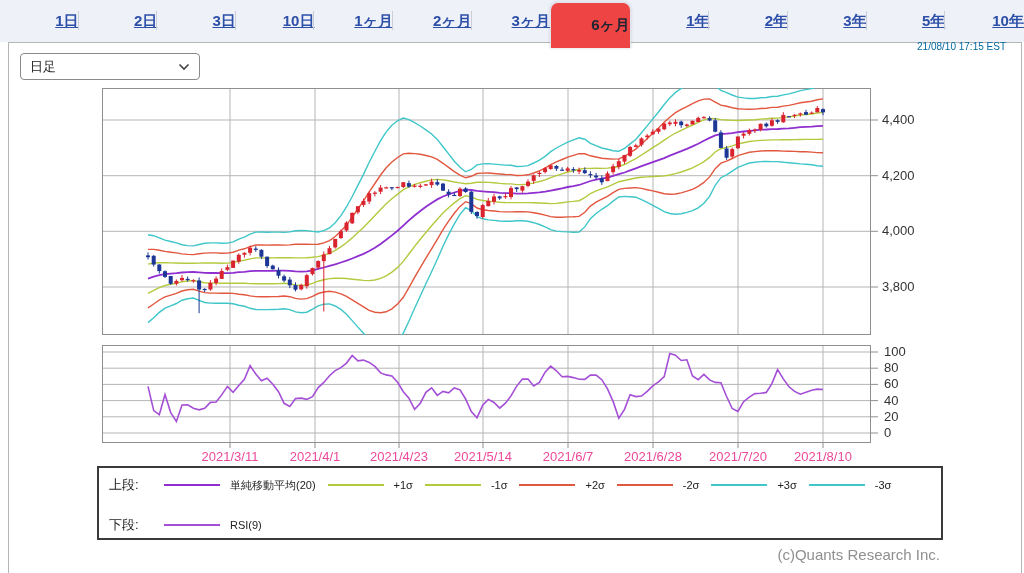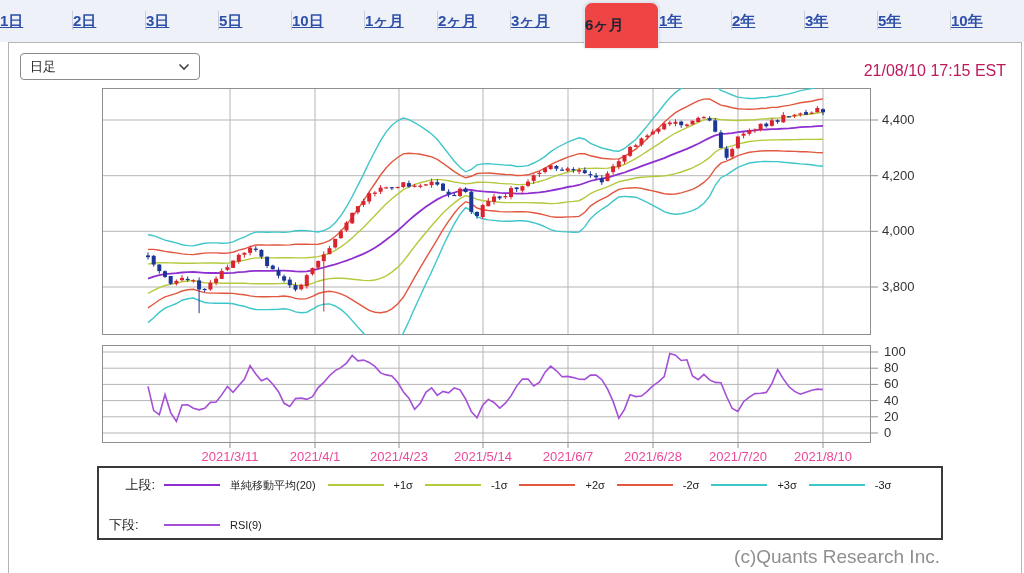--- a/index.html
+++ b/index.html
@@ -2,74 +2,71 @@
 <html><head>
 <meta charset="utf-8">
 <style>
   html,body{margin:0;padding:0;background:#fff;width:1024px;height:573px;overflow:hidden;
     font-family:"Liberation Sans","DejaVu Sans",sans-serif;}
   #page{position:relative;width:1024px;height:573px;background:#fff;}
 
   
   .tab-bar{position:absolute;left:0;top:0;width:1024px;height:42px;background:#eef1f8;
     display:flex;z-index:2;}
-  .tab{position:relative;flex:1 1 0;display:flex;align-items:center;justify-content:flex-start;
+  .tab{position:relative;flex:1 1 0;display:flex;align-items:center;justify-content:flex-end;
     font-size:15px;font-weight:600;cursor:pointer;}
   .tab .t-link{color:#2d4fa8;text-decoration:underline;}
   .tab.has-sep::after{content:"";position:absolute;right:0;top:11px;width:1px;height:19px;background:#c9ced9;}
   .tab.active{background:#ef4444;border:1px solid #e2e5ec;border-bottom:none;
     border-radius:8px 8px 0 0;margin-top:2px;height:45px;z-index:4;
     box-shadow:0 0 3px rgba(90,100,120,.25);}
   .tab.active .t-link{color:#1a2433;text-decoration:none;font-weight:bold;}
 
   
   .content{position:absolute;left:8px;top:42px;right:2px;bottom:0;background:#fff;
     border:1px solid #b5b5b5;border-bottom:none;z-index:1;}
 
   
   .sel{position:absolute;left:20px;top:53px;width:180px;height:27px;background:#fff;
     border:1px solid #8a8a8a;border-radius:4px;display:flex;align-items:center;
     padding:0 9px;box-sizing:border-box;font-size:13px;color:#222;z-index:3;cursor:pointer;}
   .sel .sel-text{flex:1 1 auto;}
-  .timestamp{position:absolute;right:18px;top:62px;font-size:16px;color:#be185d;z-index:3;}
+  .timestamp{position:absolute;right:18px;top:41px;font-size:10px;color:#0369a1;z-index:3;}
 
   
   .chart-svg{position:absolute;z-index:2;}
   .axis-label{position:absolute;font-size:13px;color:#333;z-index:3;}
   .x-label{position:absolute;font-size:13px;color:#ec4899;text-align:center;width:90px;z-index:3;}
 
   
   .legend{position:absolute;left:97px;top:466px;width:846px;height:74px;border:2px solid #3a3a3a;
     background:#fff;box-sizing:border-box;z-index:3;}
   .legend-row{display:flex;align-items:center;padding-left:10px;}
-  .legend-row.r1{margin-top:8px;text-align:right;}
+  .legend-row.r1{margin-top:8px;}
   .legend-row.r2{margin-top:22px;}
   .lg-label{font-size:13px;color:#222;width:46px;flex:0 0 auto;}
   .lg-sw{width:56px;height:2px;margin:0 10px 0 9px;flex:0 0 auto;}
   .lg-tx{font-size:11px;color:#222;margin-right:3px;white-space:nowrap;}
 
-  .footer{position:absolute;right:84px;top:546px;font-size:19px;color:#8f8f8f;z-index:3;}
+  .footer{position:absolute;right:84px;top:546px;font-size:15px;color:#8f8f8f;z-index:3;}
 </style>
 </head>
 <body>
 
 <div id="page">
 
   <div class="tab-bar" id="tabBar">
       <div class="tab has-sep">
         <span class="t-link">1日</span>
       </div>
       <div class="tab has-sep">
         <span class="t-link">2日</span>
       </div>
       <div class="tab has-sep">
         <span class="t-link">3日</span>
-      </div>
-      <div class="tab has-sep">
-        <span class="t-link">5日</span>
       </div>
       <div class="tab has-sep">
         <span class="t-link">10日</span>
       </div>
       <div class="tab has-sep">
         <span class="t-link">1ヶ月</span>
       </div>
       <div class="tab has-sep">
         <span class="t-link">2ヶ月</span>
       </div>

